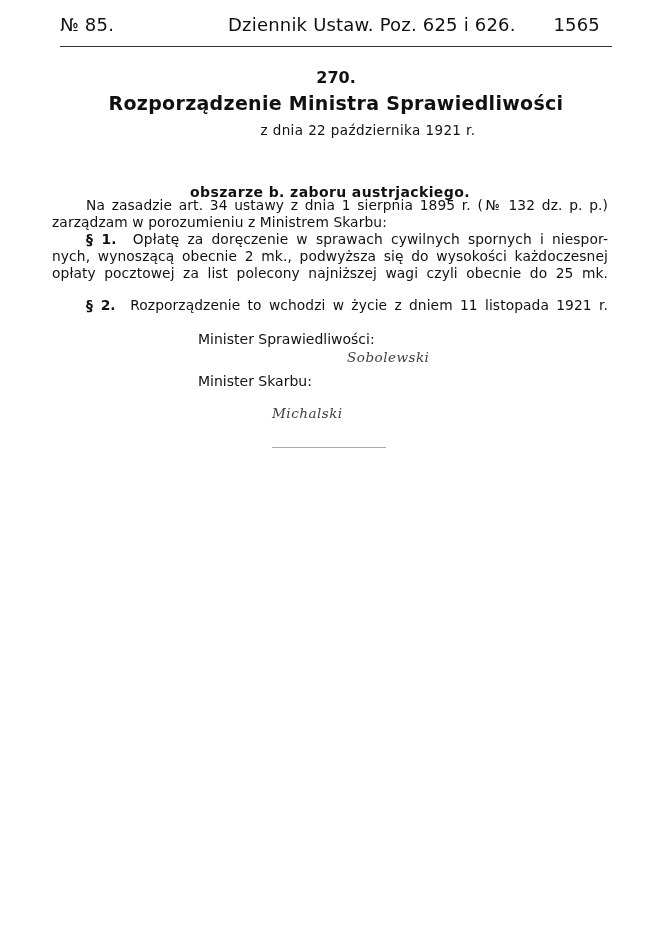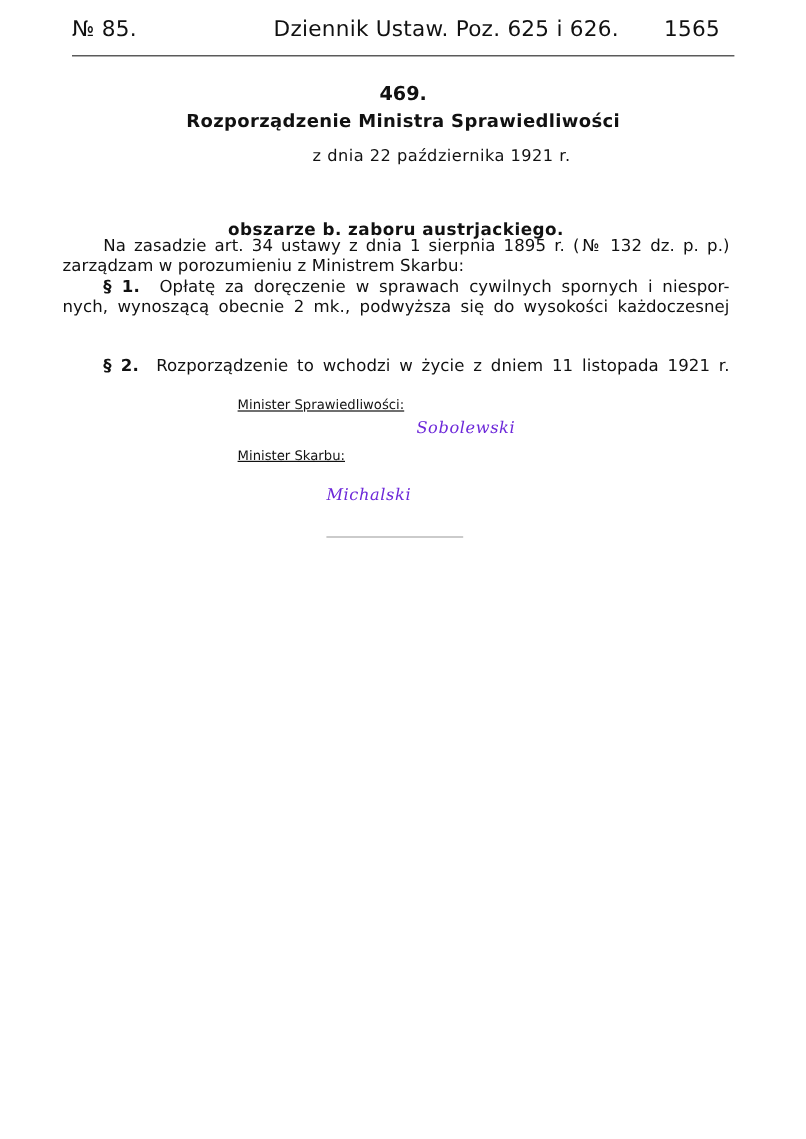--- a/index.html
+++ b/index.html
@@ -44,21 +44,21 @@
       font-weight: bold;
       font-size: 16px;
     }
     .doc-title {
       position: absolute;
       top: 92px;
       left: 0;
       width: 672px;
       text-align: center;
       font-weight: bold;
-      font-size: 15px;
+      font-size: 19px;
       letter-spacing: 0.3px;
     }
     .doc-date {
       position: absolute;
       top: 122px;
       left: 0;
       width: 672px;
       text-align: center;
       font-size: 13.5px;
       letter-spacing: 0.4px;
@@ -98,66 +98,66 @@
       text-align: justify;
       text-align-last: justify;
     }
     .para .line.last-left { text-align-last: left; }
     .para .indent { padding-left: 34px; }
     .intro { top: 197px; }
     .sec1 { top: 231px; }
     .sec2 { top: 297px; }
     .sig {
       position: absolute;
-      font-size: 11px;
-      text-decoration: underline;
+      font-size: 14px;
     }
     .sig-name {
       position: absolute;
       font-family: "DejaVu Serif", serif;
       font-style: italic;
       font-size: 13.5px;
       letter-spacing: 0.5px;
-      color: #6d28d9;
+      color: #404040;
     }
     .closing-rule {
       position: absolute;
       top: 447px;
       left: 272px;
       width: 114px;
       height: 0;
       border-top: 1px solid #aaa;
     }
   </style>
 </head>
 <body>
 
 <div class="header">
   <span class="left">№ 85.</span>
   <span class="center">Dziennik Ustaw. Poz. 625 i 626.</span>
   <span class="right">1565</span>
 </div>
 <div class="header-rule"></div>
 
-<div class="doc-number">469.</div>
+<div class="doc-number">270.</div>
 <div class="doc-title">Rozporządzenie Ministra Sprawiedliwości</div>
 <div class="doc-date">z dnia 22 października 1921 r.</div>
 
 <div class="subject">
   <span class="l2">obszarze b. zaboru austrjackiego.</span>
 </div>
 
 <div class="para intro">
   <span class="line indent">Na zasadzie art. 34 ustawy z dnia 1 sierpnia 1895 r. (№ 132 dz. p. p.)</span>
   <span class="line last-left" style="text-align:center;">zarządzam w porozumieniu z Ministrem Skarbu:</span>
 </div>
 
 <div class="para sec1">
   <span class="line indent"><b>§ 1.</b>&nbsp; <span>Opłatę za doręczenie w sprawach cywilnych spornych i niespor-</span></span>
   <span class="line">nych, wynoszącą obecnie 2 mk., podwyższa się do wysokości każdoczesnej</span>
+  <span class="line">opłaty pocztowej za list polecony najniższej wagi czyli obecnie do 25 mk.</span>
 </div>
 
 <div class="para sec2">
   <span class="line indent"><b>§ 2.</b>&nbsp; <span>Rozporządzenie to wchodzi w życie z dniem 11 listopada 1921 r.</span></span>
 </div>
 
 <div class="sig" style="top:331px; left:198px;">Minister Sprawiedliwości:</div>
 <div class="sig-name" style="top:349px; left:347px;">Sobolewski</div>
 
 <div class="sig" style="top:373px; left:198px;">Minister Skarbu:</div>

